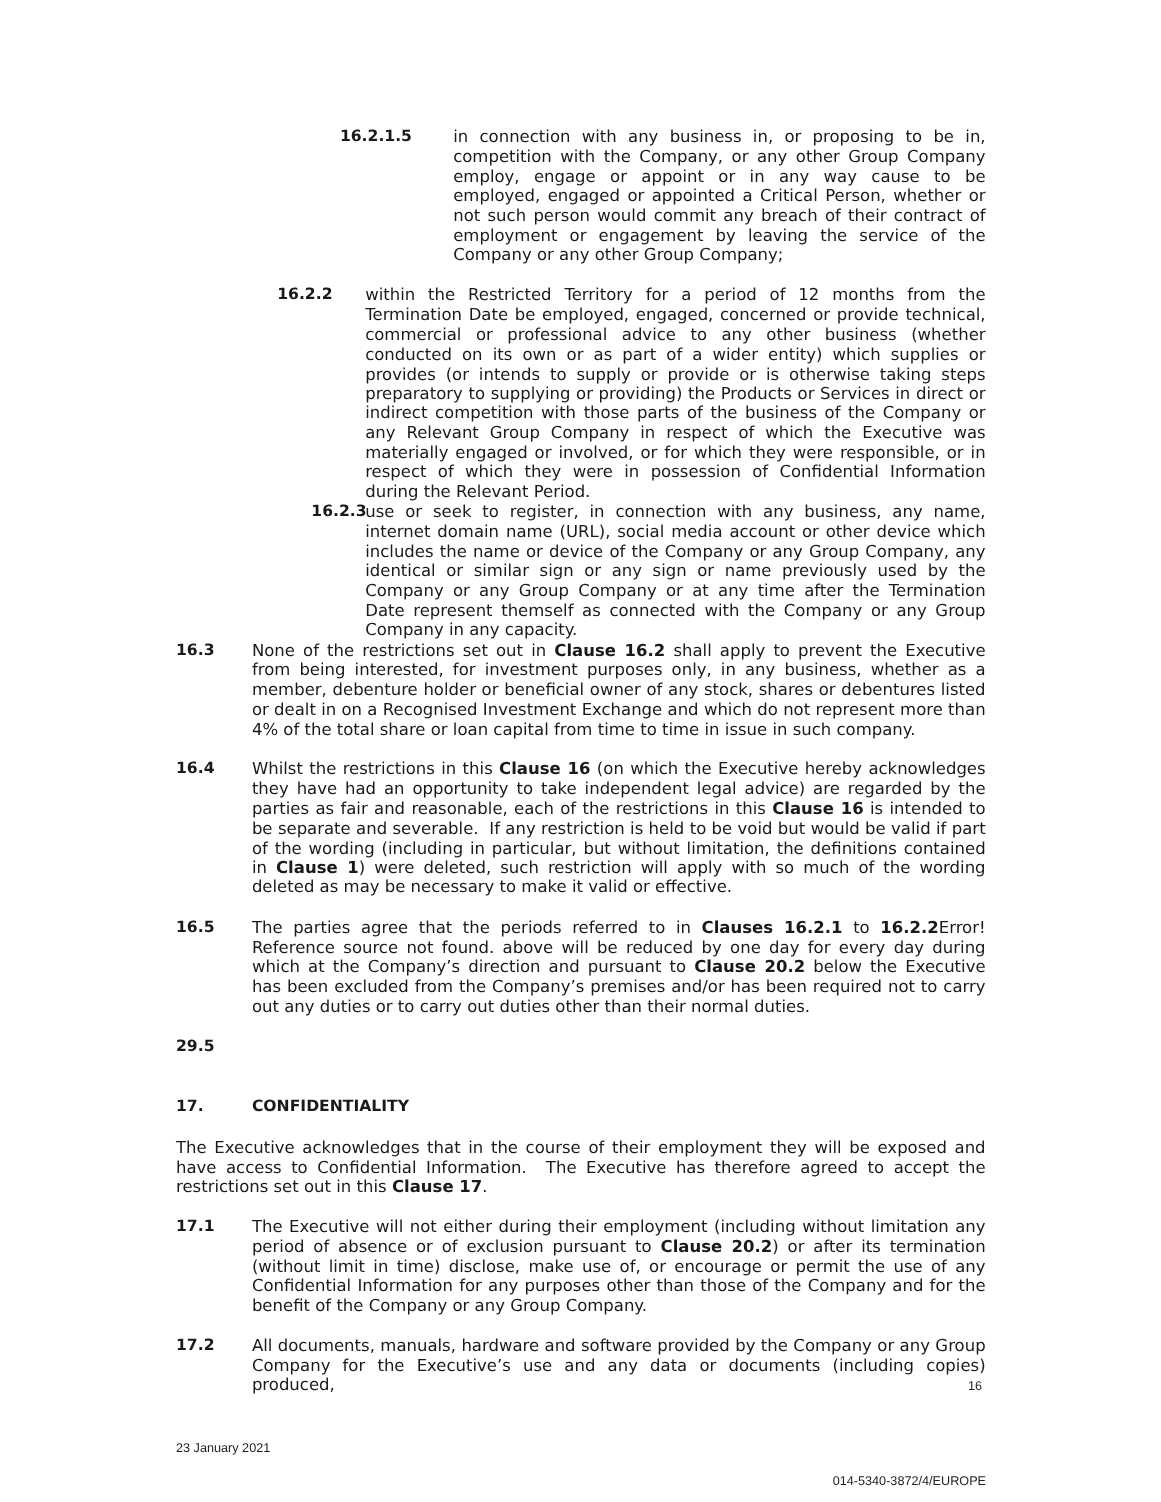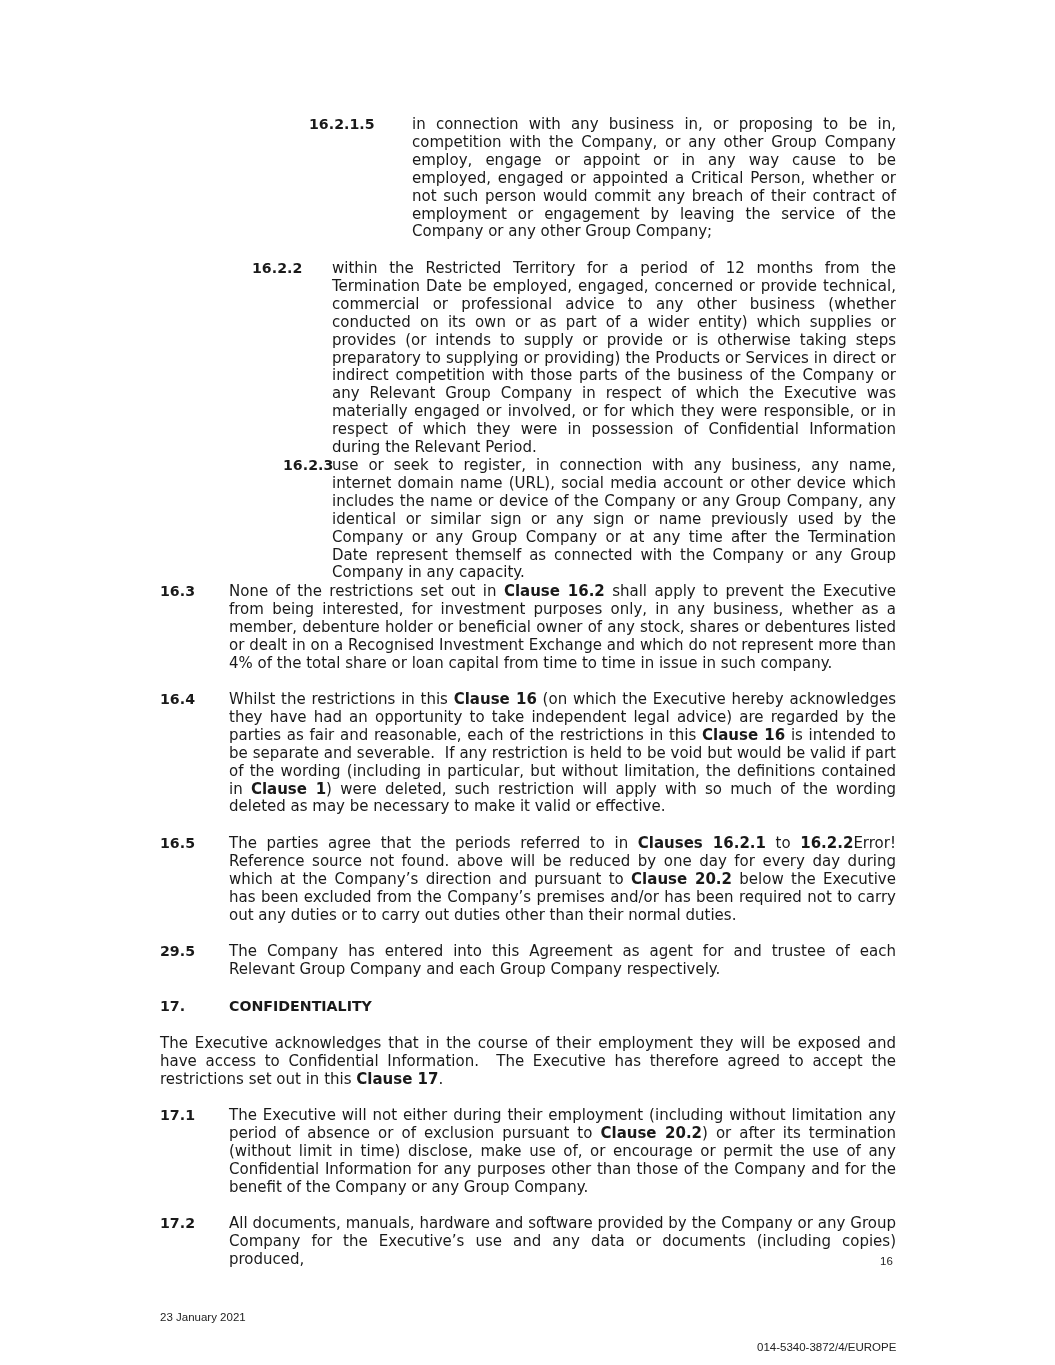--- a/index.html
+++ b/index.html
@@ -28,21 +28,20 @@
   <div class="num" style="left:160px; top:583px;">16.3</div>
   <div class="para" style="left:229px; top:583px; width:667px;"><span>None of the restrictions set out in </span><b>Clause 16.2</b><span> shall apply to prevent the Executive from being interested, for investment purposes only, in any business, whether as a member, debenture holder or beneficial owner of any stock, shares or debentures listed or dealt in on a Recognised Investment Exchange and which do not represent more than 4% of the total share or loan capital from time to time in issue in such company.</span></div>
 
   <div class="num" style="left:160px; top:691px;">16.4</div>
   <div class="para" style="left:229px; top:691px; width:667px;"><span>Whilst the restrictions in this </span><b>Clause 16</b><span> (on which the Executive hereby acknowledges they have had an opportunity to take independent legal advice) are regarded by the parties as fair and reasonable, each of the restrictions in this </span><b>Clause 16</b><span> is intended to be separate and severable.&nbsp; If any restriction is held to be void but would be valid if part of the wording (including in particular, but without limitation, the definitions contained in </span><b>Clause 1</b><span>) were deleted, such restriction will apply with so much of the wording deleted as may be necessary to make it valid or effective.</span></div>
 
   <div class="num" style="left:160px; top:835px;">16.5</div>
   <div class="para" style="left:229px; top:835px; width:667px;"><span>The parties agree that the periods referred to in </span><b>Clauses 16.2.1</b><span> to </span><b>16.2.2</b><span>Error! Reference source not found. above will be reduced by one day for every day during which at the Company’s direction and pursuant to </span><b>Clause 20.2</b><span> below the Executive has been excluded from the Company’s premises and/or has been required not to carry out any duties or to carry out duties other than their normal duties.</span></div>
 
   <div class="num" style="left:160px; top:943px;">29.5</div>
-  <div class="para" style="left:229px; top:943px; width:667px;"><span>The Company has entered into this Agreement as agent for and trustee of each Relevant Group Company and each Group Company respectively.</span></div>
 
   <div class="num" style="left:160px; top:998px;">17.</div>
   <div class="num" style="left:229px; top:998px; font-weight:bold;">CONFIDENTIALITY</div>
 
   <div class="para" style="left:160px; top:1035px; width:736px;"><span>The Executive acknowledges that in the course of their employment they will be exposed and have access to Confidential Information.&nbsp; The Executive has therefore agreed to accept the restrictions set out in this </span><b>Clause 17</b><span>.</span></div>
 
   <div class="num" style="left:160px; top:1107px;">17.1</div>
   <div class="para" style="left:229px; top:1107px; width:667px;"><span>The Executive will not either during their employment (including without limitation any period of absence or of exclusion pursuant to </span><b>Clause 20.2</b><span>) or after its termination (without limit in time) disclose, make use of, or encourage or permit the use of any Confidential Information for any purposes other than those of the Company and for the benefit of the Company or any Group Company.</span></div>
 
   <div class="num" style="left:160px; top:1215px;">17.2</div>

